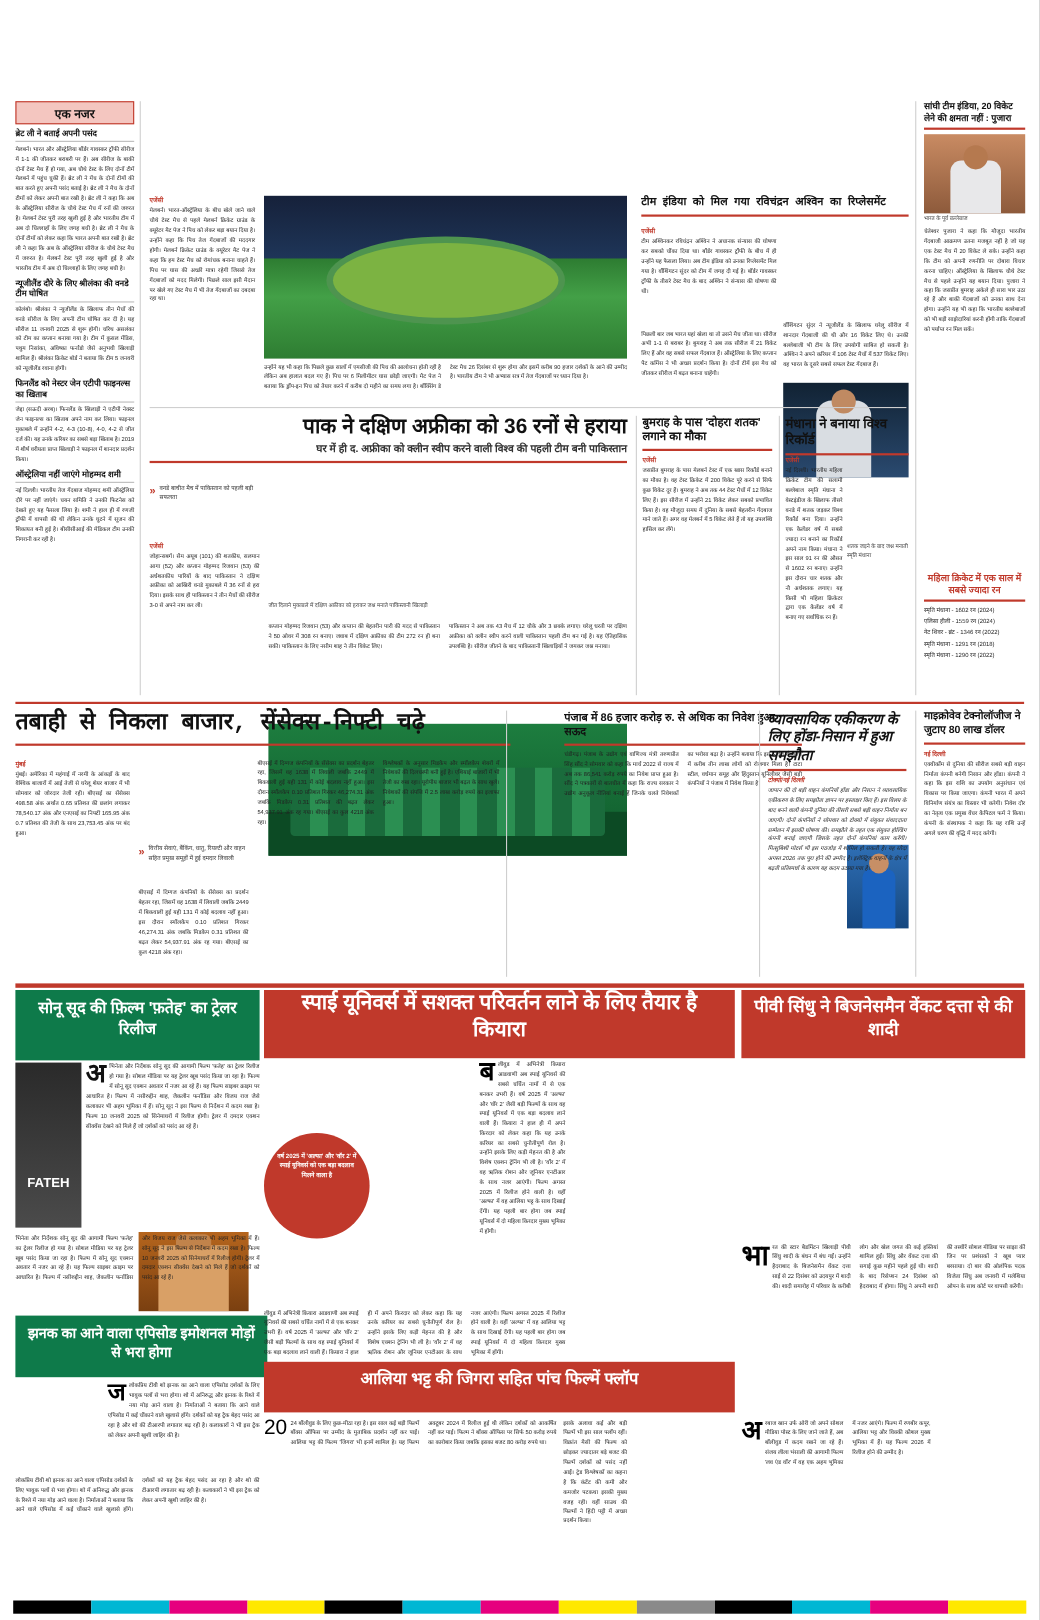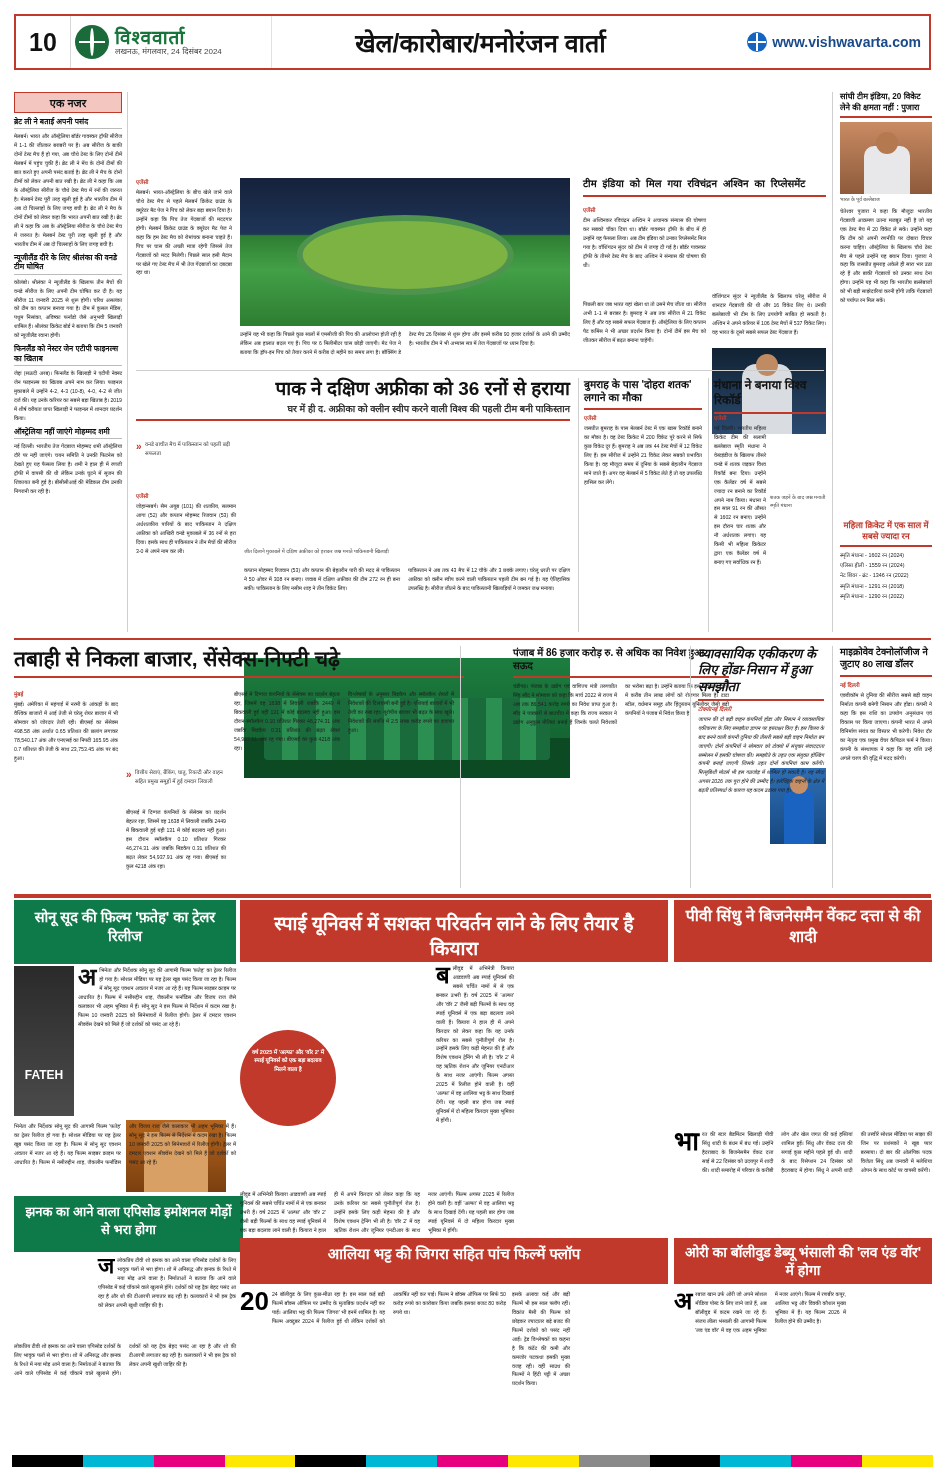--- a/index.html
+++ b/index.html
@@ -52,37 +52,20 @@
   .stadium{background:linear-gradient(#16213a 0%,#1e3558 38%,#2e7d32 39%,#43a047 62%,#2e7d32 100%);}
   .stadium:after{content:"";position:absolute;left:50%;top:52%;transform:translate(-50%,-50%);width:62%;height:46%;border-radius:50%;background:#7cb342;box-shadow:0 0 0 6px #4e944f;}
   .crowd{background:linear-gradient(#123,#2a4a70);}
   .skin{background:linear-gradient(#c98b63,#8d5a3b);}
 </style>
 </head>
 <body>
 
 <div id="page">
 
-  <div class="masthead">
-    <div class="pageno">10</div>
-    <div class="logo-block">
-      <div class="logo-globe"></div>
-      <div class="logo-text">
-        <div class="t1">विश्ववार्ता</div>
-        <div class="t2">लखनऊ,  मंगलवार, 24 दिसंबर 2024</div>
-      </div>
-    </div>
-    <div class="head-center">
-      <div class="hc">खेल/कारोबार/मनोरंजन वार्ता</div>
-    </div>
-    <div class="head-web">
-      <div class="globe2"></div>
-      <span>www.vishwavarta.com</span>
-    </div>
-  </div>
 
   <div class="box" style="left:14px;top:92px;width:108px;">
     <div class="eknazar-head">एक नजर</div>
     <div class="mini-title">ब्रेट ली ने बताई अपनी पसंद</div>
     <div class="body-txt">मेलबर्न। भारत और ऑस्ट्रेलिया बॉर्डर गावस्कर ट्रॉफी सीरीज में 1-1 की जीतकर बराबरी पर हैं। अब सीरीज के बाकी दोनों टेस्ट मैच हैं हो गया, अब चौथे टेस्ट के लिए दोनों टीमें मेलबर्न में पहुंच चुकी हैं। ब्रेट ली ने मेंच के दोनों टीमों की बात करते हुए अपनी पसंद बताई है। ब्रेट ली ने मैच के दोनों टीमों को लेकर अपनी बात रखी है। ब्रेट ली ने कहा कि अब के ऑस्ट्रेलिया सीरीज के चौथे टेस्ट मैच में रनों की जरुरत है। मेलबर्न टेस्ट पूरी तरह खुली हुई है और भारतीय टीम में अब दो चिल्लाहों के लिए जगह बची है। ब्रेट ली ने मैच के दोनों टीमों को लेकर कहा कि भारत अपनी बात रखी है। ब्रेट ली ने कहा कि अब के ऑस्ट्रेलिया सीरीज के चौथे टेस्ट मैच में जरुरत है। मेलबर्न टेस्ट पूरी तरह खुली हुई है और भारतीय टीम में अब दो चिल्लाहों के लिए जगह बची है।</div>
     <div class="mini-title">न्यूजीलैंड दौरे के लिए श्रीलंका की वनडे टीम घोषित</div>
     <div class="body-txt">कोलंबो। श्रीलंका ने न्यूजीलैंड के खिलाफ तीन मैचों की वनडे सीरीज के लिए अपनी टीम घोषित कर दी है। यह सीरीज 11 जनवरी 2025 से शुरू होगी। चरिथ असलंका को टीम का कप्तान बनाया गया है। टीम में कुसल मेंडिस, पथुम निसांका, अविष्का फर्नांडो जैसे अनुभवी खिलाड़ी शामिल हैं। श्रीलंका क्रिकेट बोर्ड ने बताया कि टीम 5 जनवरी को न्यूजीलैंड रवाना होगी।</div>
     <div class="mini-title">फिनलैंड को नेस्टर जेन एटीपी फाइनल्स का खिताब</div>
     <div class="body-txt">जेद्दा (सऊदी अरब)। फिनलैंड के खिलाड़ी ने एटीपी नेक्स्ट जेन फाइनल्स का खिताब अपने नाम कर लिया। फाइनल मुकाबले में उन्होंने 4-2, 4-3 (10-8), 4-0, 4-2 से जीत दर्ज की। यह उनके करियर का सबसे बड़ा खिताब है। 2019 में शीर्ष वरीयता प्राप्त खिलाड़ी ने फाइनल में शानदार प्रदर्शन किया।</div>
     <div class="mini-title">ऑस्ट्रेलिया नहीं जाएंगे मोहम्मद शमी</div>
@@ -192,21 +175,21 @@
       <div>स्मृति मंधाना - 1602 रन (2024)</div>
       <div>एलिसा हीली - 1559 रन (2024)</div>
       <div>नेट शिवर - ब्रंट - 1346 रन (2022)</div>
       <div>स्मृति मंधाना - 1291 रन (2018)</div>
       <div>स्मृति मंधाना - 1290 रन (2022)</div>
     </div>
   </div>
 
   <div class="hrule" style="left:14px;top:638px;width:917px;height:2px;background:#c0392b;"></div>
   <div class="box" style="left:14px;top:646px;width:450px;">
-    <div class="hdline" style="font-size:21px;line-height:1.2;">तबाही से निकला बाजार, सेंसेक्स-निफ्टी चढ़े</div>
+    <div class="hdline" style="font-size:21px;line-height:1.2;font-family:Liberation Mono, monospace;">तबाही से निकला बाजार, सेंसेक्स-निफ्टी चढ़े</div>
     <div class="redline" style="margin:5px 0 5px;"></div>
   </div>
   <div class="box" style="left:14px;top:690px;width:104px;">
     <div class="agency">मुंबई</div>
     <div class="body-txt">मुंबई। अमेरिका में महंगाई में नरमी के आंकड़ों के बाद वैश्विक बाजारों में आई तेजी से घरेलू शेयर बाजार में भी सोमवार को जोरदार तेजी रही। बीएसई का सेंसेक्स 498.58 अंक अर्थात 0.65 प्रतिशत की छलांग लगाकर 78,540.17 अंक और एनएसई का निफ्टी 165.95 अंक 0.7 प्रतिशत की तेजी के साथ 23,753.45 अंक पर बंद हुआ।</div>
   </div>
   <div class="box photo" style="left:126px;top:690px;width:100px;height:72px;background:linear-gradient(#b5651d,#7a3f10);">
     <div style="position:absolute;left:18px;top:12px;width:64px;height:60px;background:#d9a066;"></div>
     <div style="position:absolute;left:34px;top:2px;width:32px;height:14px;background:#c1834b;border-radius:6px 6px 0 0;"></div>
   </div>
@@ -269,58 +252,55 @@
 
   <div class="box" style="left:98px;top:1256px;width:138px;">
     <div style="float:left;font-size:22px;font-weight:bold;line-height:.9;margin:0 3px 0 0;">ज</div>
     <div class="body-txt">लोकप्रिय टीवी शो झनक का आने वाला एपिसोड दर्शकों के लिए भावुक पलों से भरा होगा। शो में अनिरुद्ध और झनक के रिश्ते में नया मोड़ आने वाला है। निर्माताओं ने बताया कि आने वाले एपिसोड में कई चौंकाने वाले खुलासे होंगे। दर्शकों को यह ट्रैक बेहद पसंद आ रहा है और शो की टीआरपी लगातार बढ़ रही है। कलाकारों ने भी इस ट्रैक को लेकर अपनी खुशी जाहिर की है।</div>
   </div>
   <div class="box" style="left:14px;top:1342px;width:222px;">
     <div class="body-txt" style="column-count:2;column-gap:8px;">लोकप्रिय टीवी शो झनक का आने वाला एपिसोड दर्शकों के लिए भावुक पलों से भरा होगा। शो में अनिरुद्ध और झनक के रिश्ते में नया मोड़ आने वाला है। निर्माताओं ने बताया कि आने वाले एपिसोड में कई चौंकाने वाले खुलासे होंगे। दर्शकों को यह ट्रैक बेहद पसंद आ रहा है और शो की टीआरपी लगातार बढ़ रही है। कलाकारों ने भी इस ट्रैक को लेकर अपनी खुशी जाहिर की है।</div>
   </div>
 
   <div class="box" style="left:240px;top:900px;width:428px;height:62px;background:#c0392b;">
-    <div class="hdline" style="color:#fff;font-size:19px;line-height:1.3;text-align:center;padding:12px 8px;">स्पाई यूनिवर्स में सशक्त परिवर्तन लाने के लिए तैयार है कियारा</div>
+    <div class="hdline" style="color:#fff;font-size:19px;line-height:1.3;text-align:center;padding:0 8px;">स्पाई यूनिवर्स में सशक्त परिवर्तन लाने के लिए तैयार है कियारा</div>
   </div>
 
   <div class="box" style="left:240px;top:1030px;width:96px;height:96px;border-radius:50%;background:#c0392b;color:#fff;">
     <div style="font-size:5.6px;line-height:1.5;text-align:center;padding:18px 8px;font-weight:bold;">वर्ष 2025 में 'अल्फा' और 'वॉर 2' में स्पाई यूनिवर्स को एक बड़ा बदलाव मिलने वाला है</div>
   </div>
 
   <div class="box" style="left:436px;top:964px;width:78px;">
     <div style="float:left;font-size:24px;font-weight:bold;line-height:.9;margin:0 3px 0 0;">ब</div>
     <div class="body-txt">लीवुड में अभिनेत्री कियारा आडवाणी अब स्पाई यूनिवर्स की सबसे चर्चित नामों में से एक बनकर उभरी हैं। वर्ष 2025 में 'अल्फा' और 'वॉर 2' जैसी बड़ी फिल्मों के साथ वह स्पाई यूनिवर्स में एक बड़ा बदलाव लाने वाली हैं। कियारा ने हाल ही में अपने किरदार को लेकर कहा कि यह उनके करियर का सबसे चुनौतीपूर्ण रोल है। उन्होंने इसके लिए कड़ी मेहनत की है और विशेष एक्शन ट्रेनिंग भी ली है। 'वॉर 2' में वह ऋतिक रोशन और जूनियर एनटीआर के साथ नजर आएंगी। फिल्म अगस्त 2025 में रिलीज होने वाली है। वहीं 'अल्फा' में वह आलिया भट्ट के साथ दिखाई देंगी। यह पहली बार होगा जब स्पाई यूनिवर्स में दो महिला किरदार मुख्य भूमिका में होंगी।</div>
   </div>
   <div class="box" style="left:240px;top:1190px;width:274px;">
     <div class="body-txt" style="column-count:3;column-gap:8px;">लीवुड में अभिनेत्री कियारा आडवाणी अब स्पाई यूनिवर्स की सबसे चर्चित नामों में से एक बनकर उभरी हैं। वर्ष 2025 में 'अल्फा' और 'वॉर 2' जैसी बड़ी फिल्मों के साथ वह स्पाई यूनिवर्स में एक बड़ा बदलाव लाने वाली हैं। कियारा ने हाल ही में अपने किरदार को लेकर कहा कि यह उनके करियर का सबसे चुनौतीपूर्ण रोल है। उन्होंने इसके लिए कड़ी मेहनत की है और विशेष एक्शन ट्रेनिंग भी ली है। 'वॉर 2' में वह ऋतिक रोशन और जूनियर एनटीआर के साथ नजर आएंगी। फिल्म अगस्त 2025 में रिलीज होने वाली है। वहीं 'अल्फा' में वह आलिया भट्ट के साथ दिखाई देंगी। यह पहली बार होगा जब स्पाई यूनिवर्स में दो महिला किरदार मुख्य भूमिका में होंगी।</div>
   </div>
 
   <div class="box" style="left:240px;top:1238px;width:428px;height:46px;background:#c0392b;">
     <div class="hdline" style="color:#fff;font-size:15px;line-height:1.3;text-align:center;padding:6px 8px;">आलिया भट्ट की जिगरा सहित पांच फिल्में फ्लॉप</div>
   </div>
   <div class="box" style="left:240px;top:1290px;width:266px;">
-    <div style="float:left;font-size:26px;font-weight:bold;line-height:.9;margin:0 3px 0 0;">20</div>
+    <div style="float:left;font-size:19px;font-weight:normal;line-height:.9;margin:0 3px 0 0;">20</div>
     <div class="body-txt" style="column-count:2;column-gap:8px;">24 बॉलीवुड के लिए कुछ-मीठा रहा है। इस साल कई बड़ी फिल्में बॉक्स ऑफिस पर उम्मीद के मुताबिक प्रदर्शन नहीं कर पाईं। आलिया भट्ट की फिल्म 'जिगरा' भी इनमें शामिल है। यह फिल्म अक्टूबर 2024 में रिलीज हुई थी लेकिन दर्शकों को आकर्षित नहीं कर पाई। फिल्म ने बॉक्स ऑफिस पर सिर्फ 50 करोड़ रुपये का कारोबार किया जबकि इसका बजट 80 करोड़ रुपये था।</div>
   </div>
   <div class="box" style="left:512px;top:1290px;width:58px;">
     <div class="body-txt">इसके अलावा कई और बड़ी फिल्में भी इस साल फ्लॉप रहीं। विक्रांत मैसी की फिल्म को छोड़कर ज्यादातर बड़े बजट की फिल्में दर्शकों को पसंद नहीं आईं। ट्रेड विश्लेषकों का कहना है कि कंटेंट की कमी और कमजोर पटकथा इसकी मुख्य वजह रही। वहीं साउथ की फिल्मों ने हिंदी पट्टी में अच्छा प्रदर्शन किया।</div>
   </div>
 
   <div class="box" style="left:674px;top:900px;width:258px;height:62px;background:#c0392b;">
     <div class="hdline" style="color:#fff;font-size:16px;line-height:1.3;text-align:center;padding:6px 8px;">पीवी सिंधु ने बिजनेसमैन वेंकट दत्ता से की शादी</div>
   </div>
 
   <div class="box" style="left:674px;top:1130px;width:258px;">
     <div style="float:left;font-size:26px;font-weight:bold;line-height:.9;margin:0 3px 0 0;">भा</div>
     <div class="body-txt" style="column-count:3;column-gap:8px;">रत की स्टार बैडमिंटन खिलाड़ी पीवी सिंधु शादी के बंधन में बंध गईं। उन्होंने हैदराबाद के बिजनेसमैन वेंकट दत्ता साई से 22 दिसंबर को उदयपुर में शादी की। शादी समारोह में परिवार के करीबी लोग और खेल जगत की कई हस्तियां शामिल हुईं। सिंधु और वेंकट दत्ता की सगाई कुछ महीने पहले हुई थी। शादी के बाद रिसेप्शन 24 दिसंबर को हैदराबाद में होगा। सिंधु ने अपनी शादी की तस्वीरें सोशल मीडिया पर साझा कीं जिन पर प्रशंसकों ने खूब प्यार बरसाया। दो बार की ओलंपिक पदक विजेता सिंधु अब जनवरी में मलेशिया ओपन के साथ कोर्ट पर वापसी करेंगी।</div>
   </div>
 
-  <div class="box" style="left:674px;top:1238px;width:258px;height:46px;background:#c0392b;">
-    <div class="hdline" style="color:#fff;font-size:14px;line-height:1.3;text-align:center;padding:5px 8px;">ओरी का बॉलीवुड डेब्यू भंसाली की 'लव एंड वॉर' में होगा</div>
-  </div>
   <div class="box" style="left:674px;top:1290px;width:172px;">
     <div style="float:left;font-size:24px;font-weight:bold;line-height:.9;margin:0 3px 0 0;">अ</div>
     <div class="body-txt" style="column-count:2;column-gap:8px;">रबाज खान उर्फ ओरी जो अपने सोशल मीडिया पोस्ट के लिए जाने जाते हैं, अब बॉलीवुड में कदम रखने जा रहे हैं। संजय लीला भंसाली की आगामी फिल्म 'लव एंड वॉर' में वह एक अहम भूमिका में नजर आएंगे। फिल्म में रणबीर कपूर, आलिया भट्ट और विक्की कौशल मुख्य भूमिका में हैं। यह फिल्म 2026 में रिलीज होने की उम्मीद है।</div>
   </div>
 
   <div class="colorbar">
     <i style="background:#000"></i>
       <i style="background:#00b7d4"></i>
       <i style="background:#e6007e"></i>
       <i style="background:#ffe800"></i>

